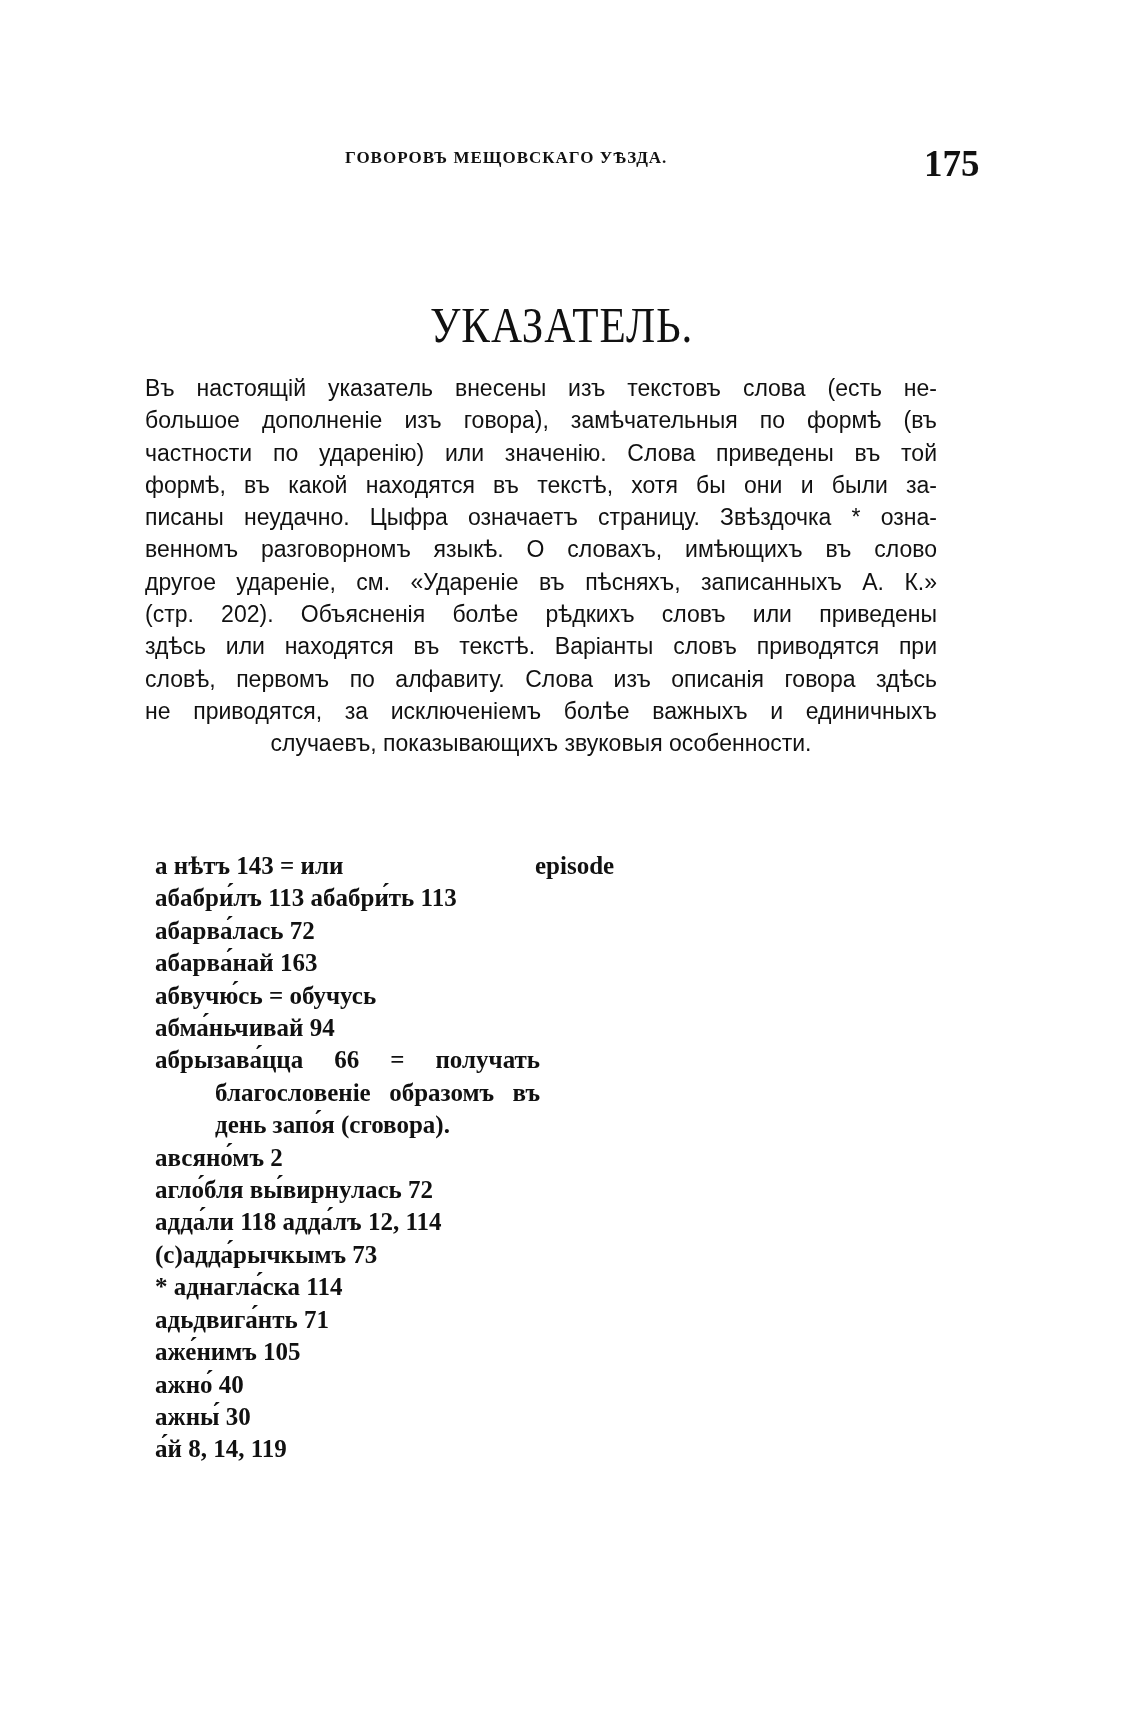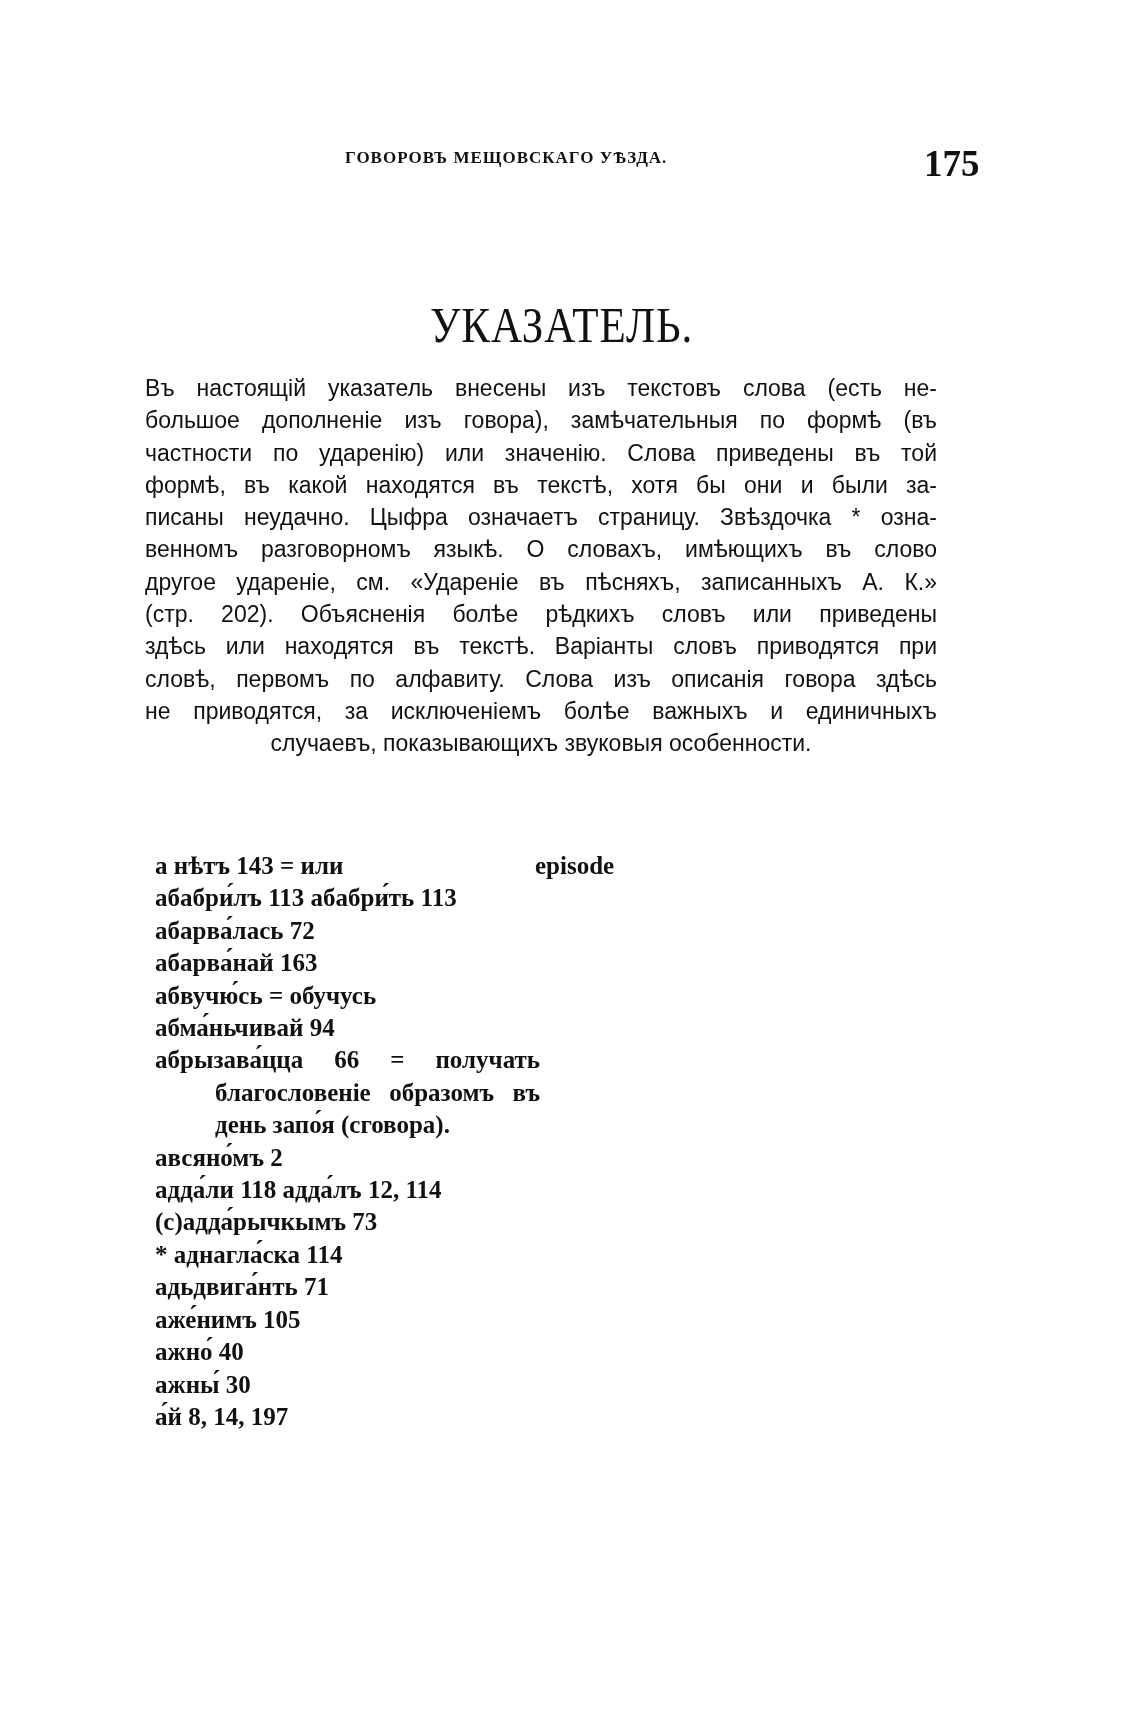--- a/index.html
+++ b/index.html
@@ -89,20 +89,23 @@
     </div>
     <div>
       <span class="entry-line just">абрызава́цца 66 = получать</span>
       <span class="entry-line indent just">благословеніе образомъ въ</span>
       <span class="entry-line indent">день запо́я (сговора).</span>
     </div>
     <div>
       <span class="entry-line">авсяно́мъ 2</span>
     </div>
     <div>
+      <span class="entry-line">агло́бля вы́вирнулась 72</span>
+    </div>
+    <div>
       <span class="entry-line">адда́ли 118 адда́лъ 12, 114</span>
     </div>
     <div>
       <span class="entry-line">(с)адда́рычкымъ 73</span>
     </div>
     <div>
       <span class="entry-line">* аднагла́ска 114</span>
     </div>
     <div>
       <span class="entry-line">адьдвига́нть 71</span>
@@ -110,20 +113,20 @@
     <div>
       <span class="entry-line">аже́нимъ 105</span>
     </div>
     <div>
       <span class="entry-line">ажно́ 40</span>
     </div>
     <div>
       <span class="entry-line">ажны́ 30</span>
     </div>
     <div>
-      <span class="entry-line">а́й 8, 14, 197</span>
+      <span class="entry-line">а́й 8, 14, 119</span>
     </div>
   </div>
 <div class="col right" id="col-right">
     <div>
       <span class="entry-line">episode</span>
     </div>
   </div>
 
 </body></html>

